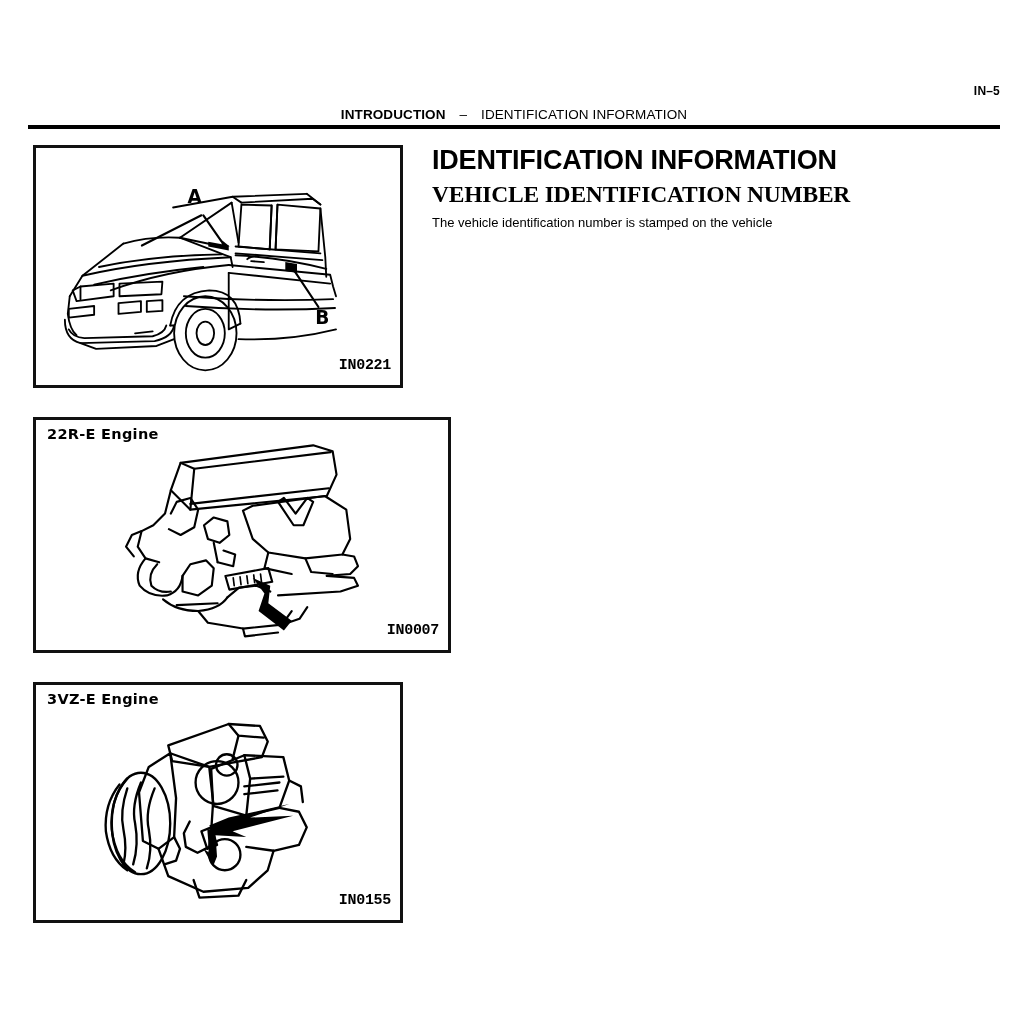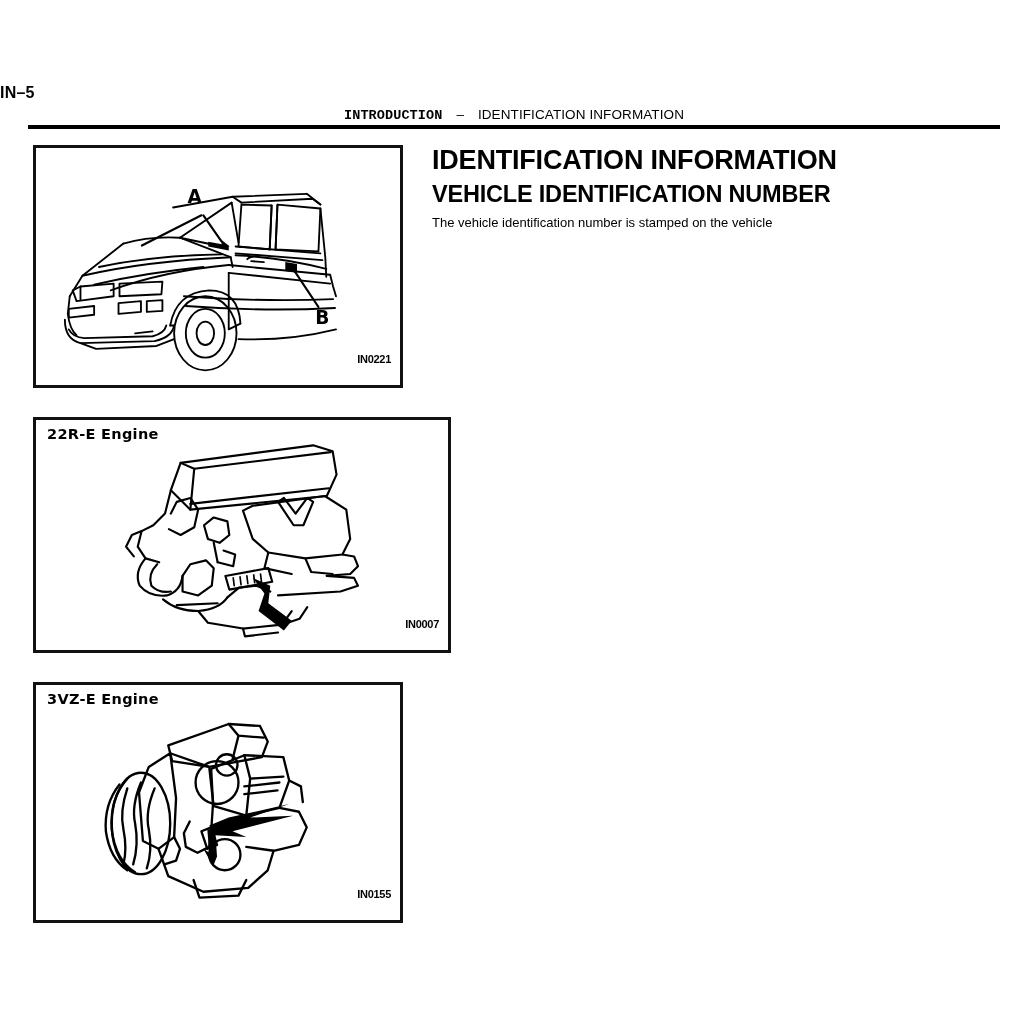--- a/index.html
+++ b/index.html
@@ -16,38 +16,37 @@
     color: #000000;
     overflow: hidden;
   }
 
   
   #page-number {
     position: absolute;
     left: 0;
     top: 84px;
     width: 1000px;
-    text-align: left;
-    font-size: 16px;
+    text-align: right;
+    font-size: 12px;
     font-weight: bold;
     letter-spacing: 0.2px;
   }
   #running-head {
     position: absolute;
     left: 28px;
     top: 107px;
     width: 972px;
     text-align: center;
     font-size: 13.5px;
     white-space: nowrap;
   }
   #running-head .rh-book {
     font-weight: bold;
     letter-spacing: 0.1px;
-    font-family: Liberation Mono, monospace;
   }
   #running-head .rh-sep {
     display: inline-block;
     padding: 0 14px;
     font-weight: normal;
   }
   #running-head .rh-section {
     font-weight: normal;
     letter-spacing: 0.1px;
   }
@@ -78,25 +77,25 @@
     left: 11px;
     top: 6px;
     font-size: 14.5px;
     font-weight: bold;
     letter-spacing: 0.3px;
     font-family: "DejaVu Sans", sans-serif;
   }
   .figure-id {
     position: absolute;
     right: 9px;
-    bottom: 20px;
-    font-size: 11px;
+    bottom: 11px;
+    font-size: 15px;
     font-weight: bold;
     letter-spacing: -0.3px;
-    font-family: Liberation Sans, sans-serif;
+    font-family: Liberation Mono, monospace;
   }
   .figure-art {
     position: absolute;
     left: 0;
     top: 0;
     width: 100%;
     height: 100%;
   }
 
   
@@ -112,20 +111,21 @@
     letter-spacing: -0.2px;
     line-height: 1.12;
     margin: 0;
   }
   .h2 {
     font-size: 23.5px;
     font-weight: bold;
     letter-spacing: -0.2px;
     line-height: 1.15;
     margin: 6px 0 0 0;
+    font-family: Liberation Serif, serif;
   }
   .body-text {
     font-size: 13px;
     line-height: 1.52;
     margin: 5px 0 0 0;
   }
   .body-line {
     display: block;
     white-space: nowrap;
   }

